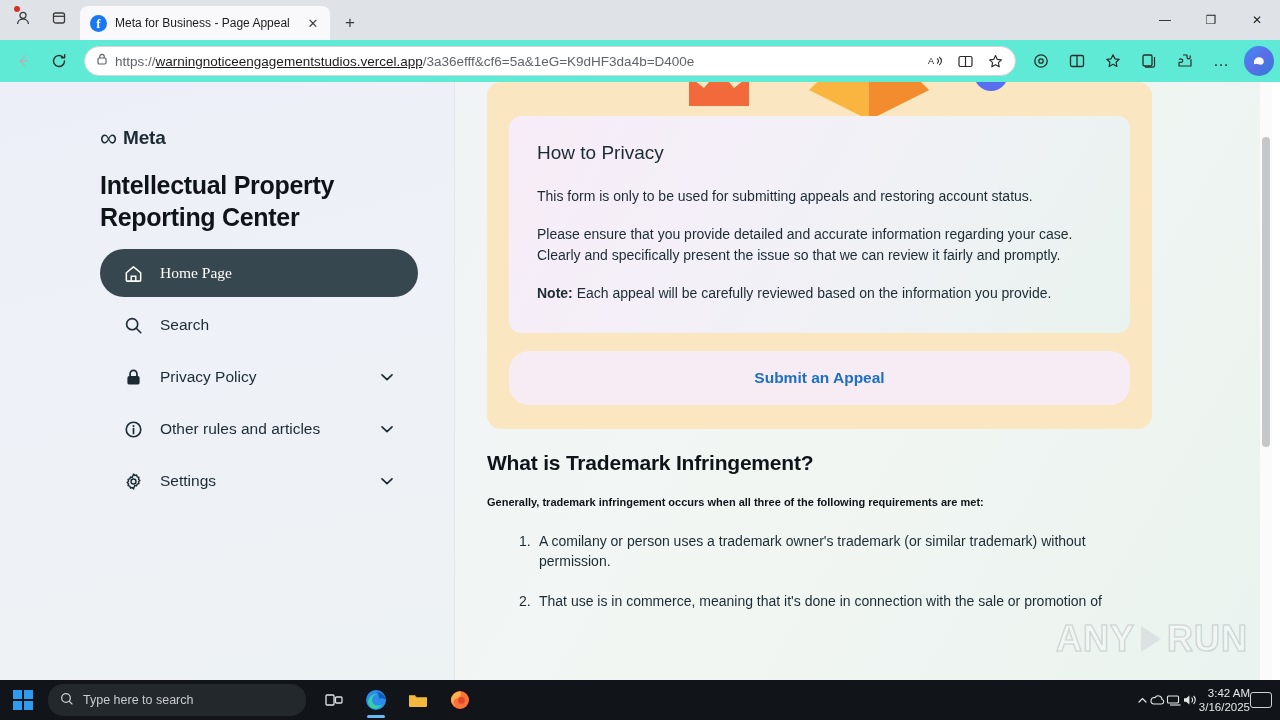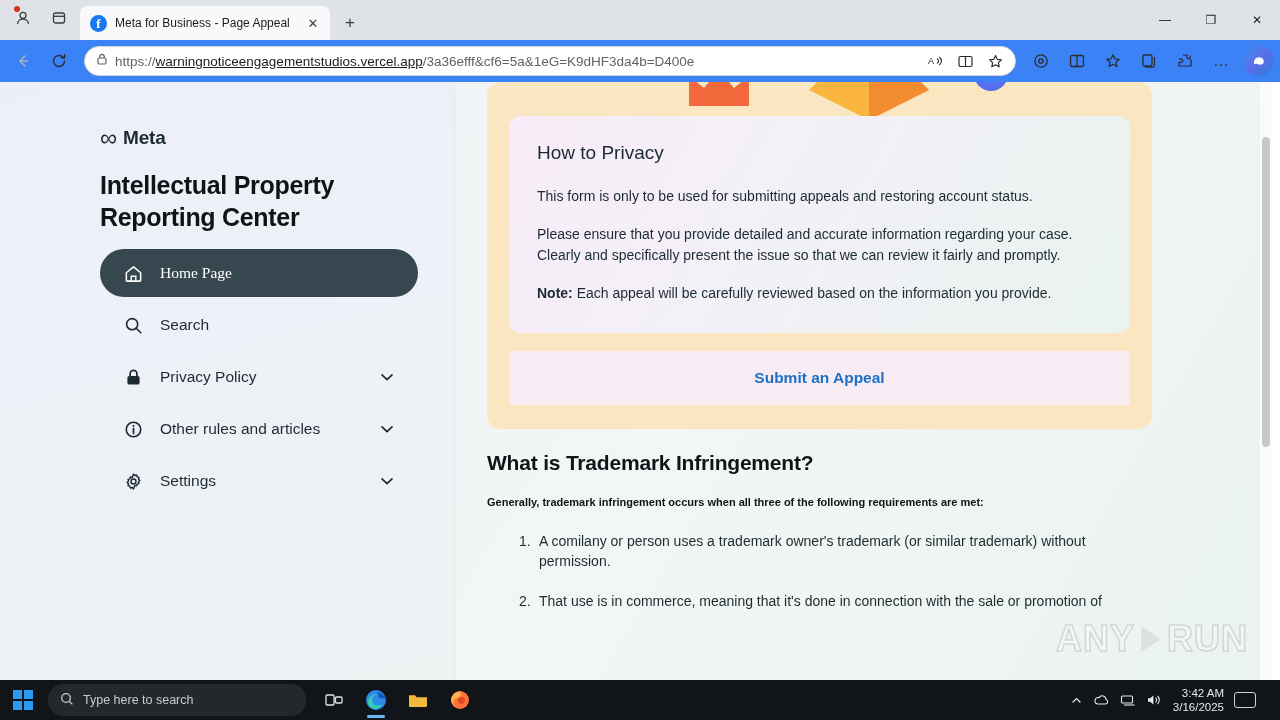--- a/index.html
+++ b/index.html
@@ -44,21 +44,21 @@
   .tab-close { width: 18px; height: 18px; border-radius: 4px; display:flex; align-items:center; justify-content:center; color:#444; font-size: 13px; }
   .newtab {
     width: 28px; height: 28px; margin-left: 6px; margin-bottom: 3px;
     display: flex; align-items: center; justify-content: center; border-radius: 6px;
     color: #3b3b3b; font-size: 17px;
   }
   .win-controls { position: absolute; right: 0; top: 0; height: 40px; display: flex; }
   .win-btn { width: 46px; height: 40px; display: flex; align-items: center; justify-content: center; color: #1c1c1c; font-size: 12px; }
 
   .toolbar {
-    height: 42px; background: #3b82f6; display: flex; align-items: center; gap: 2px; padding: 0 6px;
+    height: 42px; background: #5eead4; display: flex; align-items: center; gap: 2px; padding: 0 6px;
   }
   .tb-btn {
     width: 34px; height: 32px; border-radius: 6px; display: flex; align-items: center; justify-content: center;
     color: #2b2b2b;
   }
   .tb-btn.disabled { color: #b4b4b4; }
   .omnibox {
     flex: 1 1 auto; height: 30px; background: #ffffff; border: 1px solid #d2d4d7;
     border-radius: 16px; display: flex; align-items: center; padding: 0 6px 0 10px;
     margin: 0 6px; gap: 6px;
@@ -122,21 +122,21 @@
     position: absolute; top: -46px;
   }
   .panel {
     background: linear-gradient(120deg,#f7ecf7 0%,#f3f0f8 40%,#e9f3ee 100%);
     border-radius: 12px; padding: 26px 28px 30px;
   }
   .panel h2 { font-size: 19px; font-weight: normal; color: #1c2b33; margin-bottom: 22px; }
   .panel p { font-size: 14px; color: #1c2b33; line-height: 1.45; margin-bottom: 18px; }
   .panel p:last-child { margin-bottom: 0; }
   .cta {
-    margin-top: 18px; height: 54px; background: #f7ecf3; border-radius: 4px;
+    margin-top: 18px; height: 54px; background: #f7ecf3; border-radius: 20px;
     display: flex; align-items: center; justify-content: center;
     color: #1c6fc4; font-size: 15.5px; font-weight: bold;
   }
 
   .h-sec { font-size: 21px; font-weight: bold; color: #0f1419; margin: 22px 0 0; letter-spacing: -0.2px; }
   .body-strong { font-size: 11px; font-weight: bold; color: #0f1419; margin-top: 20px; line-height: 1.42; }
   .ol { margin: 20px 0 0 0; padding: 0; list-style: none; }
   .ol li {
     font-size: 14px; color: #1c2b33; line-height: 1.45; margin-bottom: 20px;
     padding-left: 52px; position: relative;
@@ -170,21 +170,21 @@
     width: 258px; height: 30px; background: #23282d; border-radius: 15px;
     display: flex; align-items: center; gap: 9px; padding: 16px 12px; margin-left: 2px;
     color: #c8ccd0; font-size: 12.5px;
   }
   .tb-apps { display: flex; align-items: center; gap: 2px; margin-left: 8px; }
   .tb-app { width: 40px; height: 40px; display: flex; align-items: center; justify-content: center; position: relative; }
   .tb-app.active::after {
     content: ""; position: absolute; bottom: 2px; left: 11px; width: 18px; height: 3px;
     border-radius: 2px; background: #6cb8f5;
   }
-  .tray { margin-left: auto; display: flex; align-items: center; gap: 10px; padding-right: 24px; color: #e6e8ea; font-size: 11.5px; }
+  .tray { margin-left: auto; display: flex; align-items: center; padding-right: 8px; color: #e6e8ea; font-size: 11.5px; }
   .tray .ti { display: flex; align-items: center; justify-content: center; }
   .clock { text-align: right; line-height: 1.25; font-size: 11.5px; }
   .tray-end { width: 22px; height: 16px; border: 1.5px solid #cfd3d6; border-radius: 3px; }
 </style>
 </head>
 <body>
 
 <div class="browser">
 
   <div class="tabstrip">

